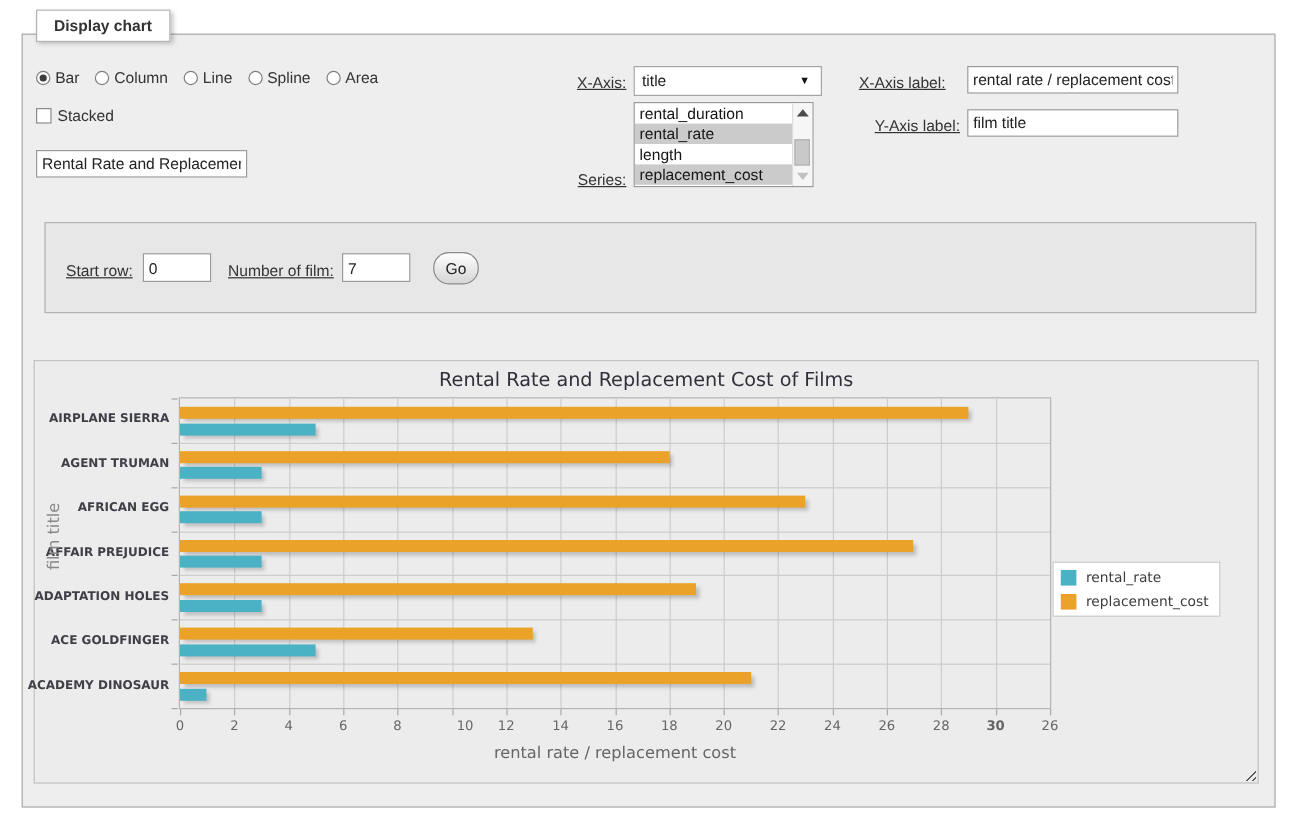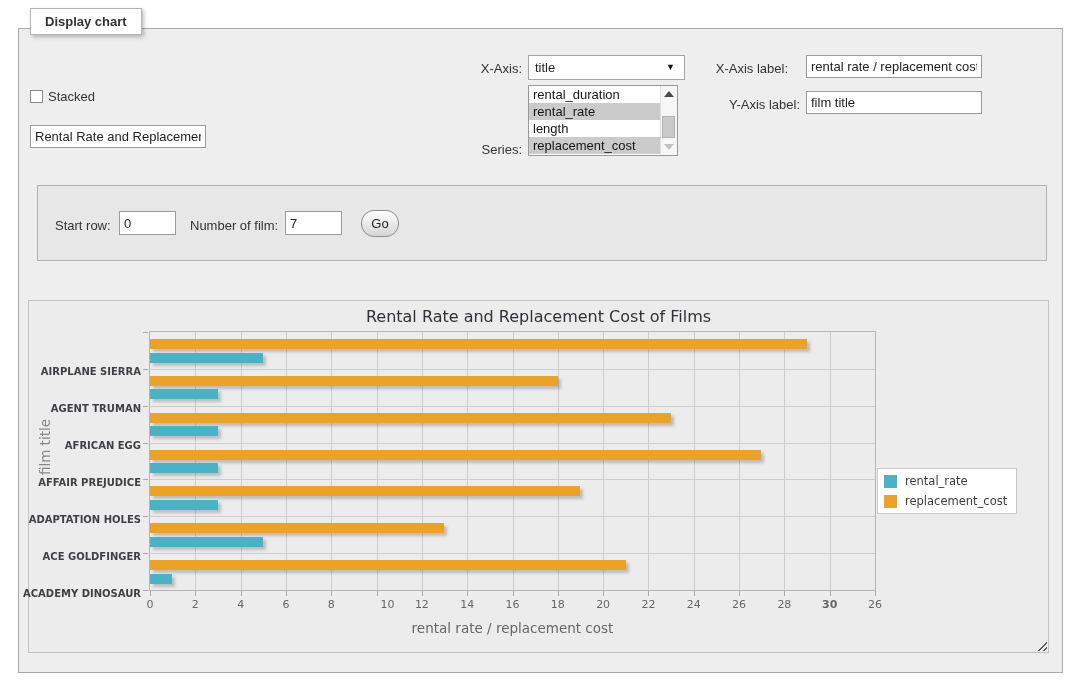--- a/index.html
+++ b/index.html
@@ -7,21 +7,21 @@
           font-family:"Liberation Sans", sans-serif; overflow:hidden; }
 
   
   .outer-box { position:absolute; left:18px; top:28px; width:1043px; height:643px;
                background:#eeeeee; border:1px solid #a9a9a9; }
   .legend-box { position:absolute; left:30px; top:8px; z-index:6; background:#fff;
                 border:1px solid #b5b5b5; box-shadow:2px 2px 4px rgba(0,0,0,.25);
                 padding:5px 14px; font-size:13px; font-weight:bold; color:#333; }
 
   .ctl-label { font-size:13px; color:#333; }
-  .abs { position:absolute; }
+  .abs { position:absolute;text-decoration:underline; }
 
   
   .chart-type-row { position:absolute; left:30px; top:57px; display:flex; gap:13px; align-items:center; }
   .radio-item { display:flex; align-items:center; gap:4px; cursor:default; }
   .radio-dot { width:12px; height:12px; border-radius:50%; border:1px solid #7f7f7f;
                background:#fff; position:relative; box-sizing:border-box; flex:0 0 auto; }
   .radio-dot.checked::after { content:""; position:absolute; left:2px; top:2px;
                width:6px; height:6px; border-radius:50%; background:#3c3c3c; }
   .stacked-row { position:absolute; left:30px; top:89px; display:flex; gap:5px; align-items:center; }
   .checkbox { width:11px; height:11px; border:1px solid #8a8a8a; background:#fff; box-sizing:content-box; }
@@ -65,21 +65,21 @@
                background:#ececec; border:1px solid #c2c2c2; box-sizing:content-box;
                font-family:"DejaVu Sans", sans-serif; }
   .chart-title { position:absolute; top:6px; left:0; width:100%; text-align:center;
                  font-size:16px; color:#30303a; }
   .plot { position:absolute; left:120px; top:30px; width:727px; height:260px;
           border:1px solid #b5b5b5; box-sizing:border-box; }
   .gridline-v { position:absolute; top:0; bottom:0; width:1px; }
   .gridline-h { position:absolute; left:0; right:0; height:1px; }
   .bar { position:absolute; left:0; height:10px; box-shadow:3px 3px 3px rgba(70,70,70,.28); }
   .cat-label { position:absolute; left:2px; width:110px; display:flex; justify-content:flex-end;
-               font-size:10px; font-weight:bold; color:#3f3f47;margin-top:22px; }
+               font-size:10px; font-weight:bold; color:#3f3f47; }
   .cat-label span { white-space:nowrap; }
   .x-tick-label { position:absolute; width:36px; text-align:center; font-size:11px; color:#666; }
   .x-axis-title { position:absolute; text-align:center; font-size:13.5px; color:#666; }
   .y-axis-title { position:absolute; left:8px; top:118px; writing-mode:vertical-rl;
                   transform:rotate(180deg); font-size:13.5px; color:#888; }
   .tick-y { position:absolute; width:5px; height:1px; background:#a8a8a8; }
   .tick-x { position:absolute; width:1px; height:5px; background:#a8a8a8; }
   .chart-legend { position:absolute; left:848px; top:167px; background:#fff;
                   border:1px solid #c9c9c9; padding:5px 9px 5px 6px; display:flex;
                   flex-direction:column; gap:6px; }
@@ -92,20 +92,42 @@
 </head>
 <body>
 
 <div class="page">
 
   <div class="outer-box"></div>
   <div class="legend-box">
     <span>Display chart</span>
   </div>
 
+  <div class="chart-type-row">
+      <span class="radio-item">
+        <span class="radio-dot checked"></span>
+        <span class="ctl-label">Bar</span>
+      </span>
+      <span class="radio-item">
+        <span class="radio-dot"></span>
+        <span class="ctl-label">Column</span>
+      </span>
+      <span class="radio-item">
+        <span class="radio-dot"></span>
+        <span class="ctl-label">Line</span>
+      </span>
+      <span class="radio-item">
+        <span class="radio-dot"></span>
+        <span class="ctl-label">Spline</span>
+      </span>
+      <span class="radio-item">
+        <span class="radio-dot"></span>
+        <span class="ctl-label">Area</span>
+      </span>
+    </div>
 
   <div class="stacked-row">
     <span class="checkbox"></span>
     <span class="ctl-label">Stacked</span>
   </div>
 
   <input class="text-input" style="left: 30px; top: 125px; width: 176px; height: 23px;" value="Rental Rate and Replacement Cost of Films">
 
   <div class="abs ctl-label" style="left:450px; top:61px; width:72px; text-align:right;">X-Axis:</div>
   <div class="select-box" style="left:528px; top:55px; width:157px; height:25px;">

